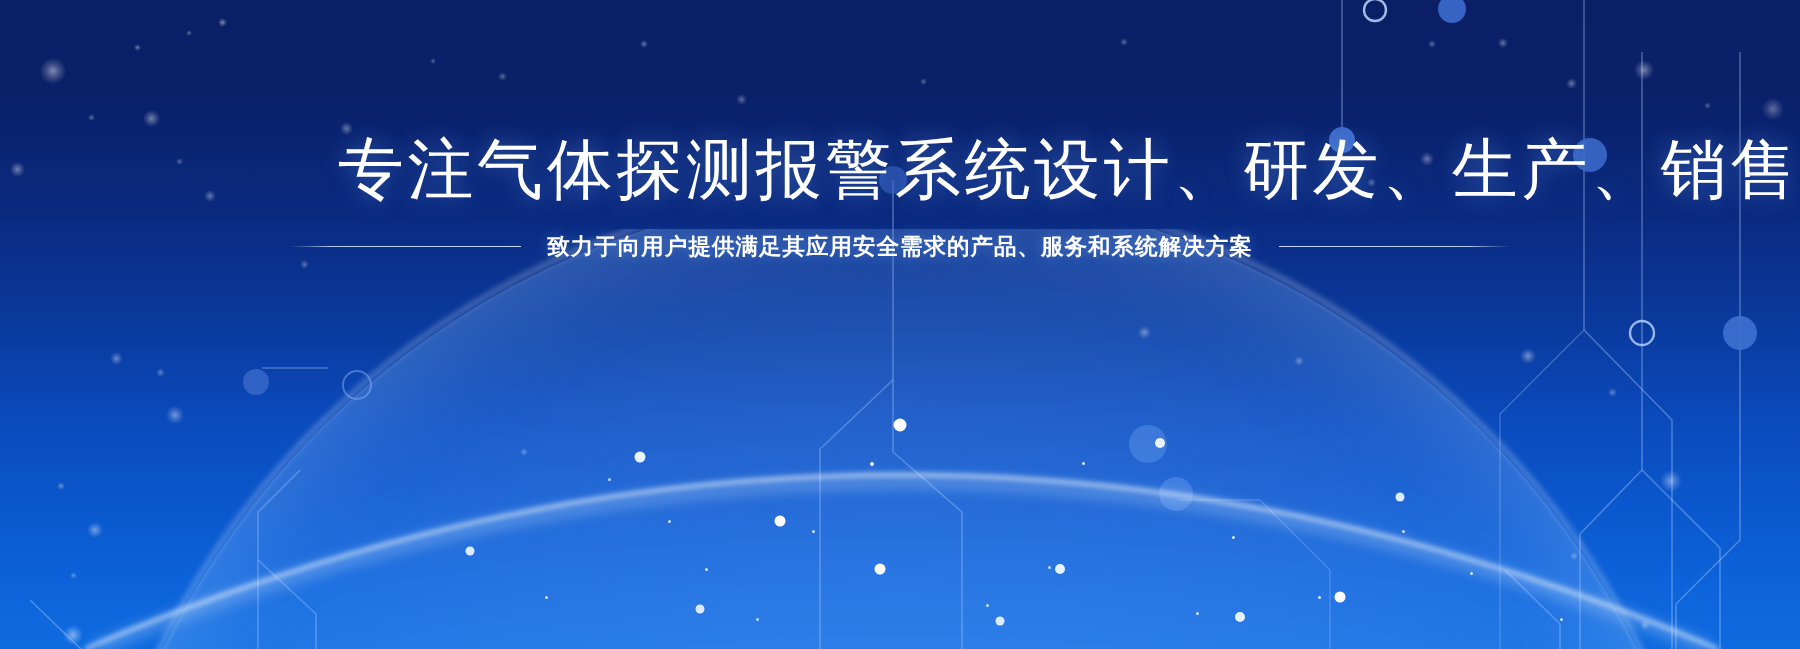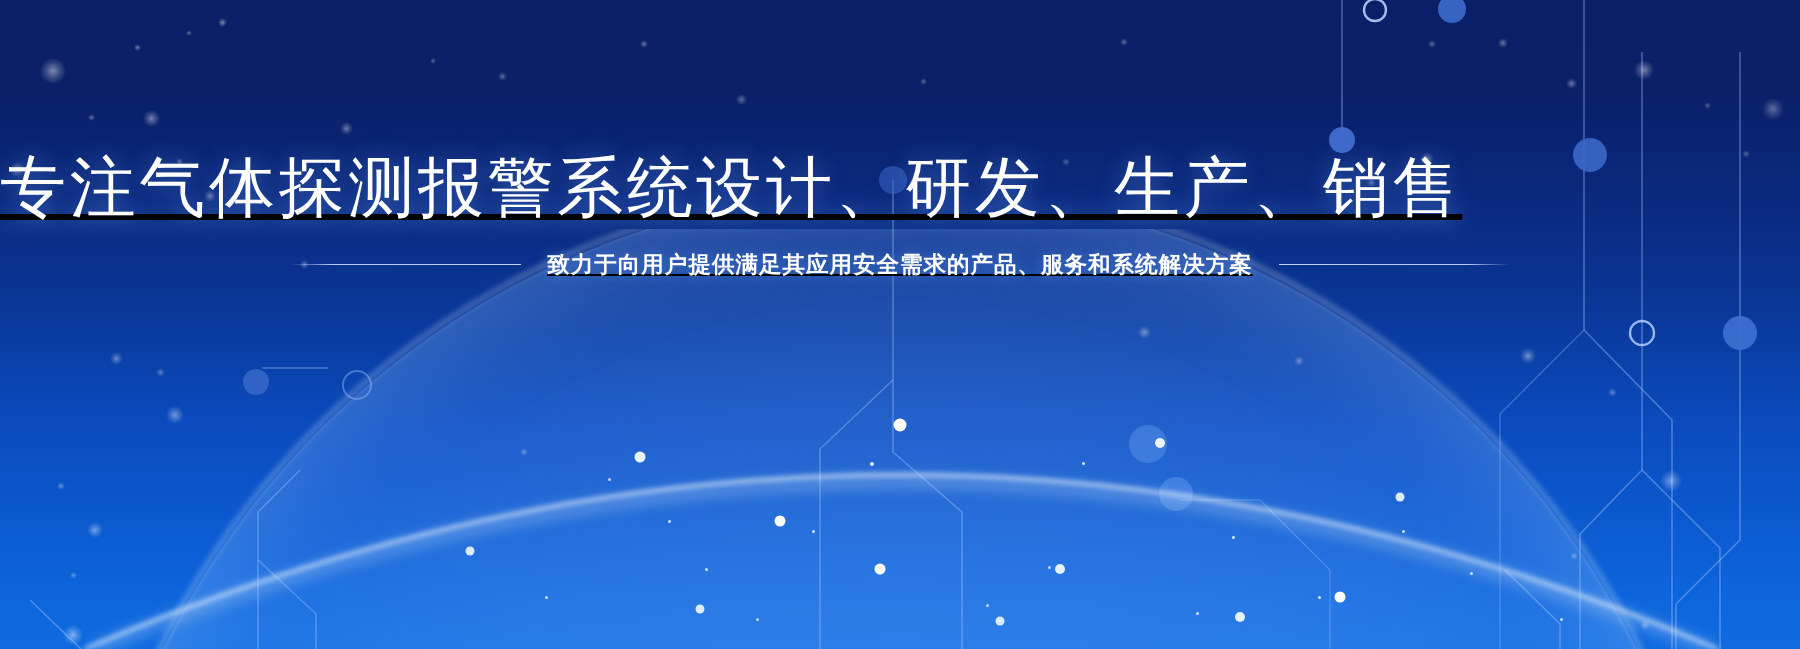--- a/index.html
+++ b/index.html
@@ -25,21 +25,21 @@
     width:1640px;height:1640px;border-radius:50%;
     background:
       radial-gradient(circle at 50% 50%, rgba(150,195,255,.30) 0%, rgba(120,175,255,.22) 52%, rgba(90,160,255,.14) 78%, rgba(70,150,255,0) 100%);
     box-shadow:0 0 90px 20px rgba(170,210,255,.22) inset;}
   .limb{position:absolute;left:50%;transform:translateX(-50%);bottom:-1180px;
     width:1640px;height:1640px;border-radius:50%;
     border:3px solid rgba(230,243,255,.55);
     filter:blur(3px);}
 
   
-  .text-block{position:absolute;left:0;right:0;top:154px;text-align:left;text-decoration:underline;}
+  .text-block{position:absolute;left:0;right:0;top:136px;text-align:right;}
   .headline{
     color:#ffffff;font-size:66px;line-height:1;font-weight:400;
     letter-spacing:.055em;margin:0;
     text-shadow:0 0 22px rgba(110,170,255,.45);
     white-space:nowrap;
   }
   .subline{
     color:#eef4ff;font-size:20.5px;font-weight:700;letter-spacing:.40em;
     margin:33px 0 0 0;white-space:nowrap;
     font-family:"DejaVu Sans Mono","Liberation Mono",monospace;

